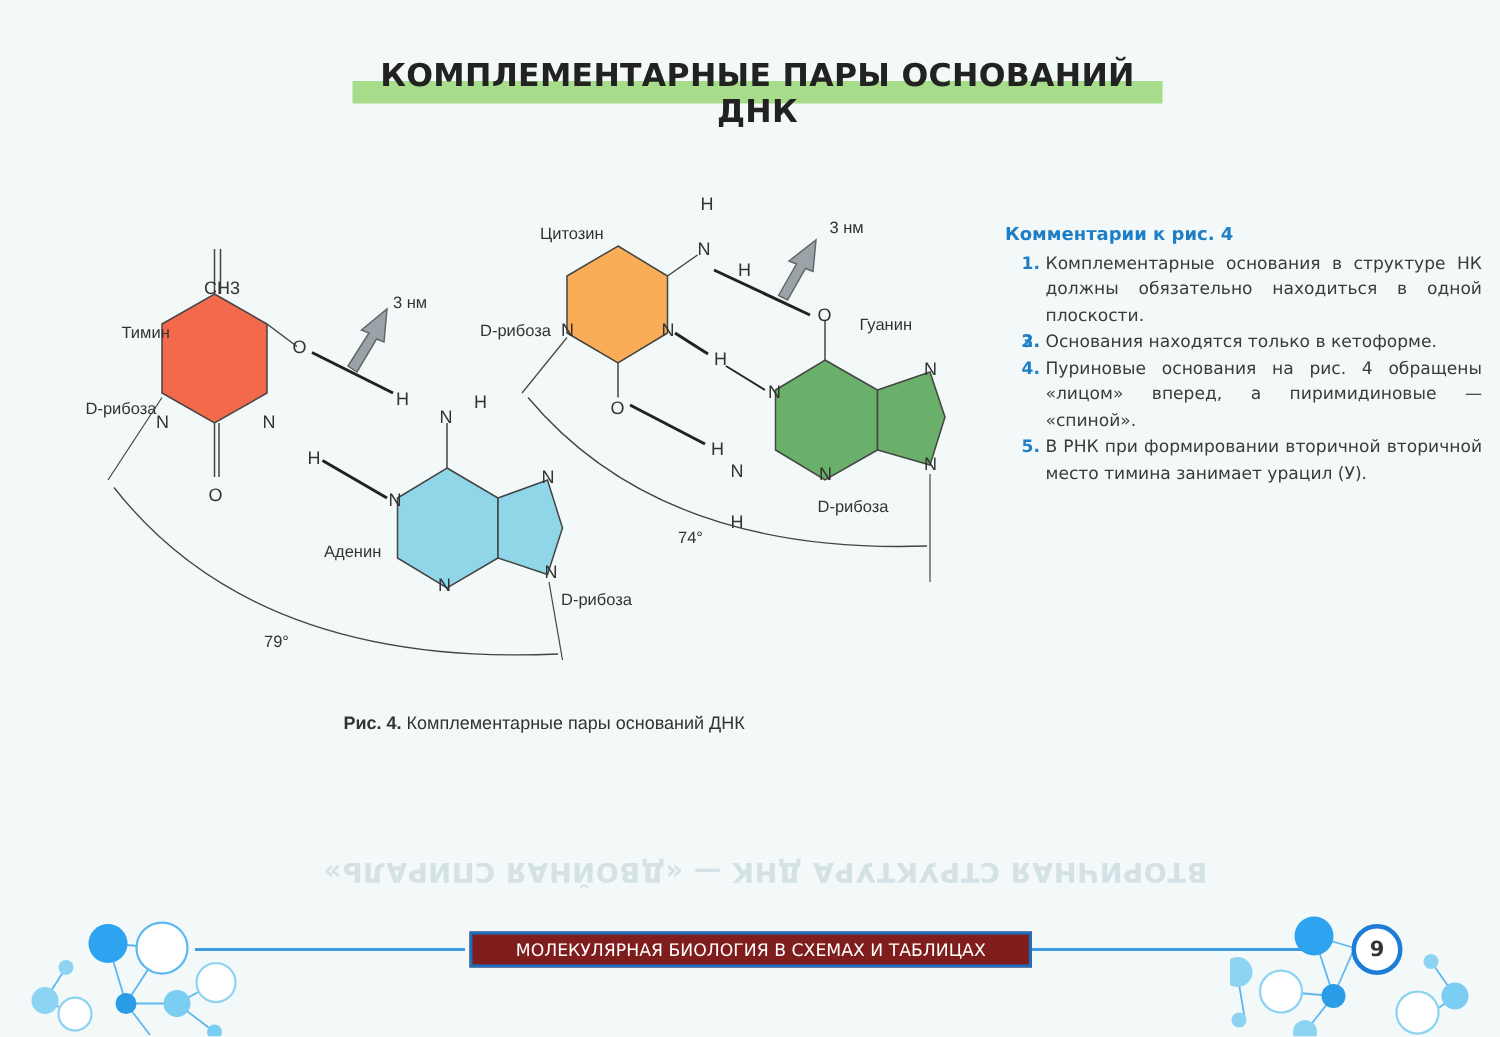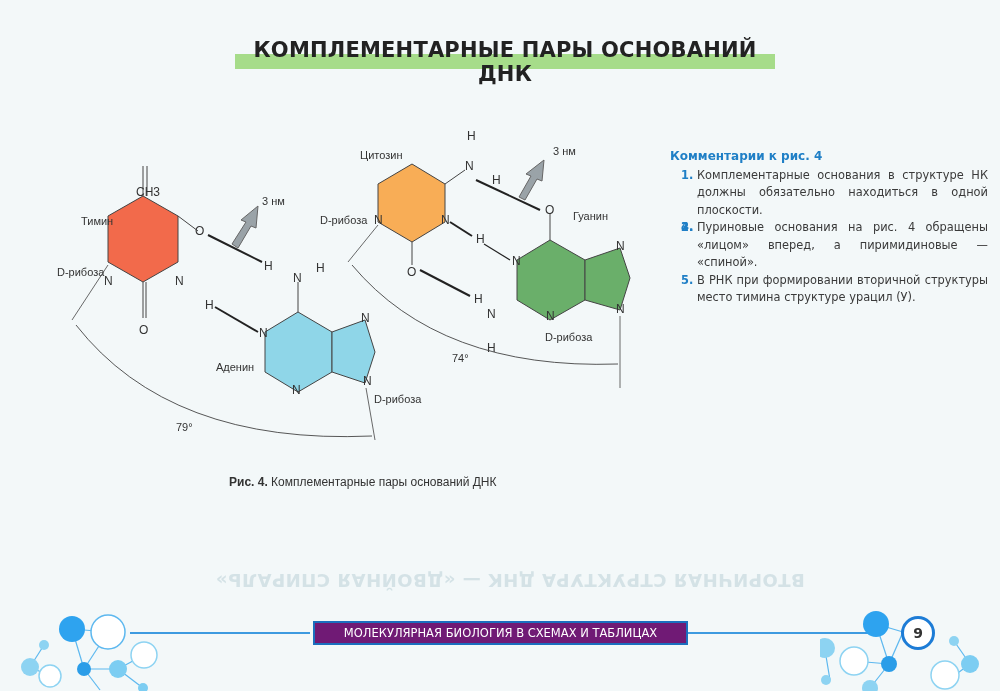--- a/index.html
+++ b/index.html
@@ -47,21 +47,21 @@
     color: #d4e2e6; transform: scaleY(-1) scaleX(-1); letter-spacing: 0.5px;
   }
   .footer-line-l {
     position: absolute; left: 130px; top: 632px; width: 180px; height: 2px; background: #3d9ae0;
   }
   .footer-line-r {
     position: absolute; left: 688px; top: 632px; width: 180px; height: 2px; background: #3d9ae0;
   }
   .footer-band {
     position: absolute; left: 313px; top: 621px; width: 375px; height: 24px;
-    background: #701a75; border: 2px solid #1b6fbe; color: #fff;
+    background: #7f1d1d; border: 2px solid #1b6fbe; color: #fff;
     font-family: "DejaVu Sans", sans-serif; font-size: 11.5px; text-align: center; line-height: 20px;
   }
   .page-num {
     position: absolute; left: 901px; top: 616px; width: 34px; height: 34px; border-radius: 50%;
     border: 3px solid #1d7cd6; background: #fff; text-align: center; line-height: 28px;
     font-family: "DejaVu Sans", sans-serif; font-weight: bold; font-size: 14px; color: #333;
   }
   .deco { position: absolute; top: 600px; height: 91px; }
 </style>
 </head>
@@ -161,23 +161,23 @@
 <div class="caption">
   <b>Рис. 4.</b>
   <span>Комплементарные пары оснований ДНК</span>
 </div>
 
 <div class="comments">
   <div class="comments-head">Комментарии к рис. 4</div>
   <ol>
     <li><span class="num">1.</span><span>Комплементарные основания в структуре НК должны обязательно находиться в одной плоскости.</span></li>
     <li><span class="num">2.</span></li>
-    <li><span class="num">3.</span></li>
+    <li><span class="num">3.</span><span>Основания находятся только в кетоформе.</span></li>
     <li><span class="num">4.</span><span>Пуриновые основания на рис. 4 обращены «лицом» вперед, а пиримидиновые — «спиной».</span></li>
-    <li><span class="num">5.</span><span>В РНК при формировании вторичной структуры место тимина структуре урацил (У).</span></li>
+    <li><span class="num">5.</span><span>В РНК при формировании вторичной вторичной место тимина занимает урацил (У).</span></li>
   </ol>
 </div>
 
 <div class="ghost">ВТОРИЧНАЯ СТРУКТУРА ДНК — «ДВОЙНАЯ СПИРАЛЬ»</div>
 
 <svg class="deco" style="left:0;width:180px;" viewBox="0 600 180 91">
   <g stroke="#5db8ef" stroke-width="1.2" fill="none">
     <line x1="72" y1="629" x2="108" y2="632"></line>
       <line x1="72" y1="629" x2="84" y2="669"></line>
     <line x1="84" y1="669" x2="118" y2="669"></line>

